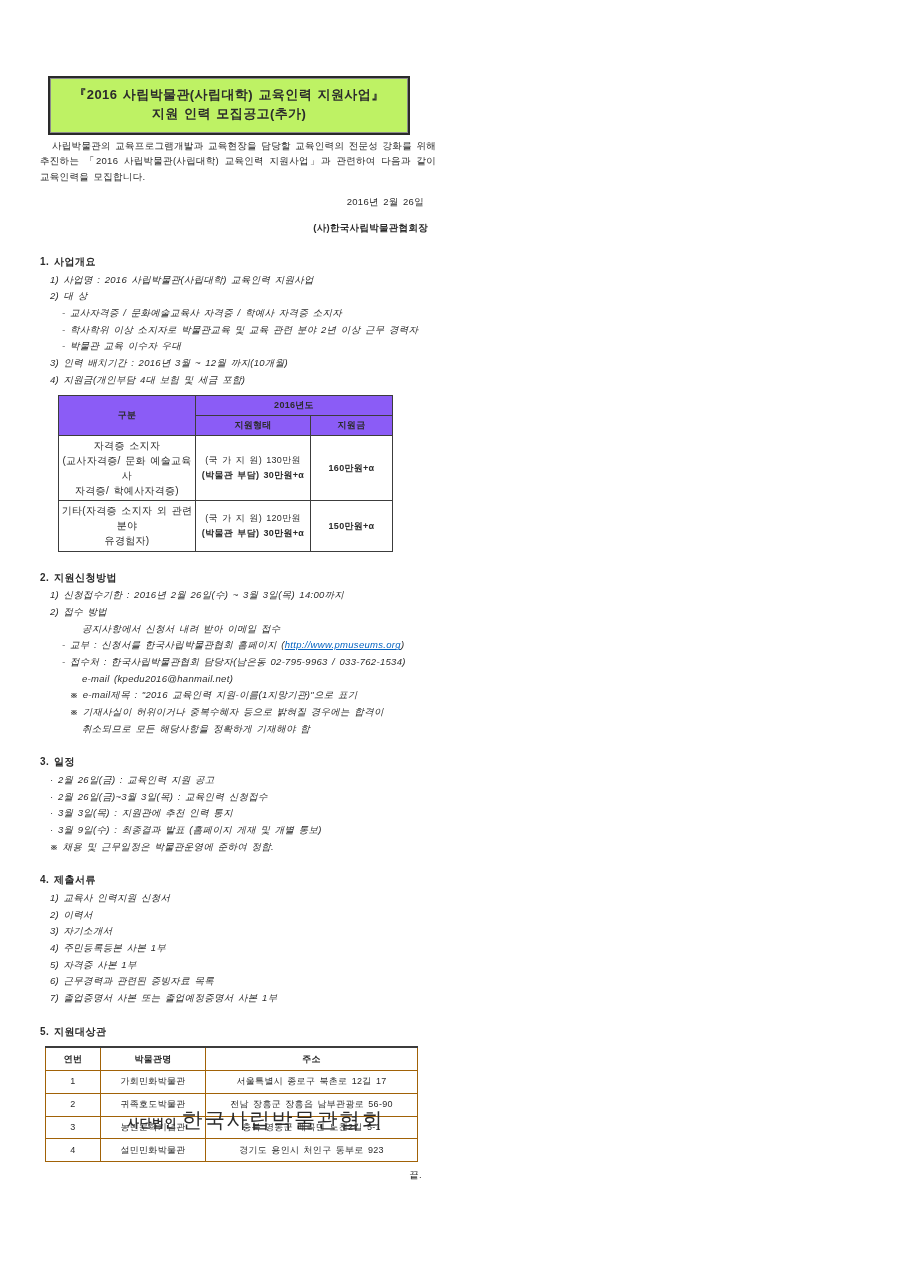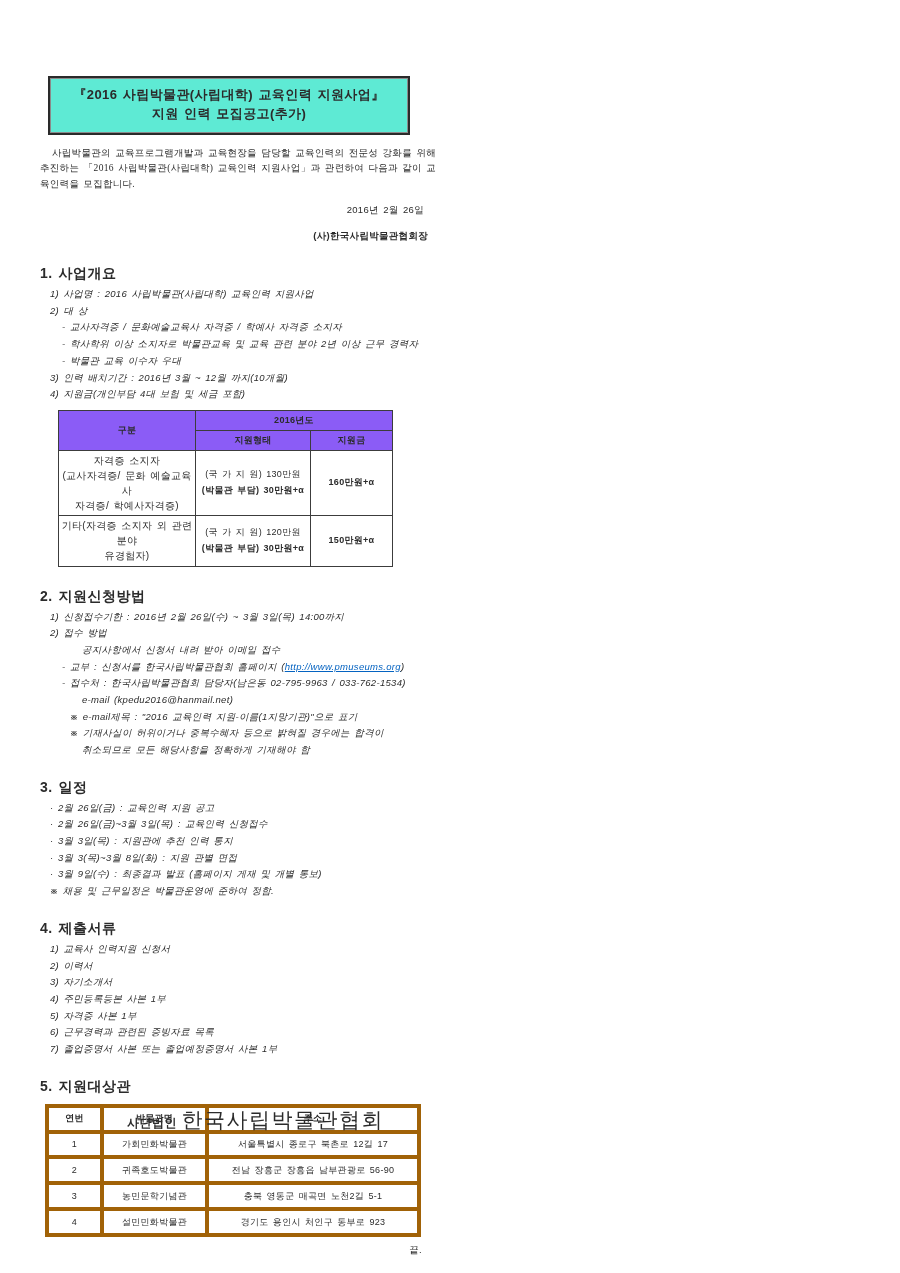--- a/index.html
+++ b/index.html
@@ -1,27 +1,27 @@
 <!DOCTYPE html>
 <html><head>
 <meta charset="utf-8">
 <style>
   html,body { margin:0; padding:0; background:#ffffff; }
   body { font-family:"Liberation Sans","DejaVu Sans",sans-serif; color:#2b2b2b; }
   .page { position:relative; width:900px; height:1273px; background:#ffffff; overflow:hidden; }
   .content { position:absolute; left:40px; top:76px; width:396px; font-size:9.5px; line-height:1.65; letter-spacing:0.3px; word-spacing:1.5px; }
 
-  .title-box { margin-left:8px; width:350px; background:#5eead4; border:2px solid #2a2a2a; box-shadow:inset 0 0 0 1px #8a8a8a; text-align:center; padding:8px 4px 9px; }
+  .title-box { margin-left:8px; width:350px; background:#bef264; border:2px solid #2a2a2a; box-shadow:inset 0 0 0 1px #8a8a8a; text-align:center; padding:8px 4px 9px; }
   .title-line { font-size:13px; font-weight:bold; line-height:1.45; letter-spacing:0.4px; }
 
-  .intro { margin-top:11px; text-indent:12px; text-align:justify;font-family:Liberation Serif, serif; }
+  .intro { margin-top:3px; text-indent:12px; text-align:justify; }
   .date-line { margin-top:9px; text-align:right; padding-right:12px; }
   .issuer-line { margin-top:11px; text-align:right; padding-right:8px; font-weight:bold; }
 
-  .sec-heading { font-weight:bold; font-size:14px; letter-spacing:0.5px; }
+  .sec-heading { font-weight:bold; font-size:10px; letter-spacing:0.5px; }
   .mt-sec { margin-top:18px; }
   .line { margin-top:1px;font-style:italic; }
   .l1 { padding-left:10px; }
   .l2 { padding-left:22px; }
   .l3 { padding-left:42px; }
   .l2b { padding-left:30px; }
 
   .doc-link { color:#0563c1; text-decoration:underline; cursor:pointer; }
 
   table { border-collapse:collapse; }
@@ -29,21 +29,21 @@
   .t1 th, .t1 td { border:1px solid #3c3c3c; padding:2px 2px; }
   .t1 th { background:#8b5cf6; font-weight:bold; height:14px; }
   .t1 td.body-cell { height:46px; }
   .pre { white-space:pre-line; }
   .cat-cell { font-size:10px; line-height:1.5; }
   .bold { font-weight:bold; }
   .form-cell { line-height:1.7; }
   .amt-cell { font-weight:bold; }
 
   .t2 { margin:6px 0 0 5px; width:372px; font-size:9px; text-align:center; table-layout:fixed; border-top:2px solid #3c3c3c; }
-  .t2 th, .t2 td { border:4px solid #a16207; padding:3.5px 2px; }
+  .t2 th, .t2 td { border:1px solid #a16207; padding:3.5px 2px; }
   .t2 th { font-weight:bold; background:#ffffff; }
 
   .closing-line { margin-top:5px; text-align:right; padding-right:14px; }
 
   .footer { position:absolute; left:127px; top:1106px; white-space:nowrap; }
   .footer-prefix { font-size:12px; font-weight:bold; letter-spacing:0.5px;text-align:right; }
   .footer-org { font-size:21px; font-weight:normal; letter-spacing:1.5px; }
 </style>
 </head>
 <body>
@@ -114,21 +114,20 @@
     <div class="line l2">- 접수처 : 한국사립박물관협회 담당자(남은동 02-795-9963 / 033-762-1534)</div>
     <div class="line l3">e-mail (kpedu2016@hanmail.net)</div>
     <div class="line l2b">※ e-mail제목 : "2016 교육인력 지원-이름(1지망기관)"으로 표기</div>
     <div class="line l2b">※ 기재사실이 허위이거나 중복수혜자 등으로 밝혀질 경우에는 합격이</div>
     <div class="line l3">취소되므로 모든 해당사항을 정확하게 기재해야 함</div>
 
     <div class="sec-heading mt-sec">3. 일정</div>
     <div class="line l1">· 2월 26일(금) : 교육인력 지원 공고</div>
     <div class="line l1">· 2월 26일(금)~3월 3일(목) : 교육인력 신청접수</div>
     <div class="line l1">· 3월 3일(목) : 지원관에 추천 인력 통지</div>
-    <div class="line l1">· 3월 3(목)~3월 8일(화) : 지원 관별 면접</div>
     <div class="line l1">· 3월 9일(수) : 최종결과 발표 (홈페이지 게재 및 개별 통보)</div>
     <div class="line l1">※ 채용 및 근무일정은 박물관운영에 준하여 정함.</div>
 
     <div class="sec-heading mt-sec">4. 제출서류</div>
     <div class="line l1">1) 교육사 인력지원 신청서</div>
     <div class="line l1">2) 이력서</div>
     <div class="line l1">3) 자기소개서</div>
     <div class="line l1">4) 주민등록등본 사본 1부</div>
     <div class="line l1">5) 자격증 사본  1부</div>
     <div class="line l1">6) 근무경력과 관련된 증빙자료 목록</div>

